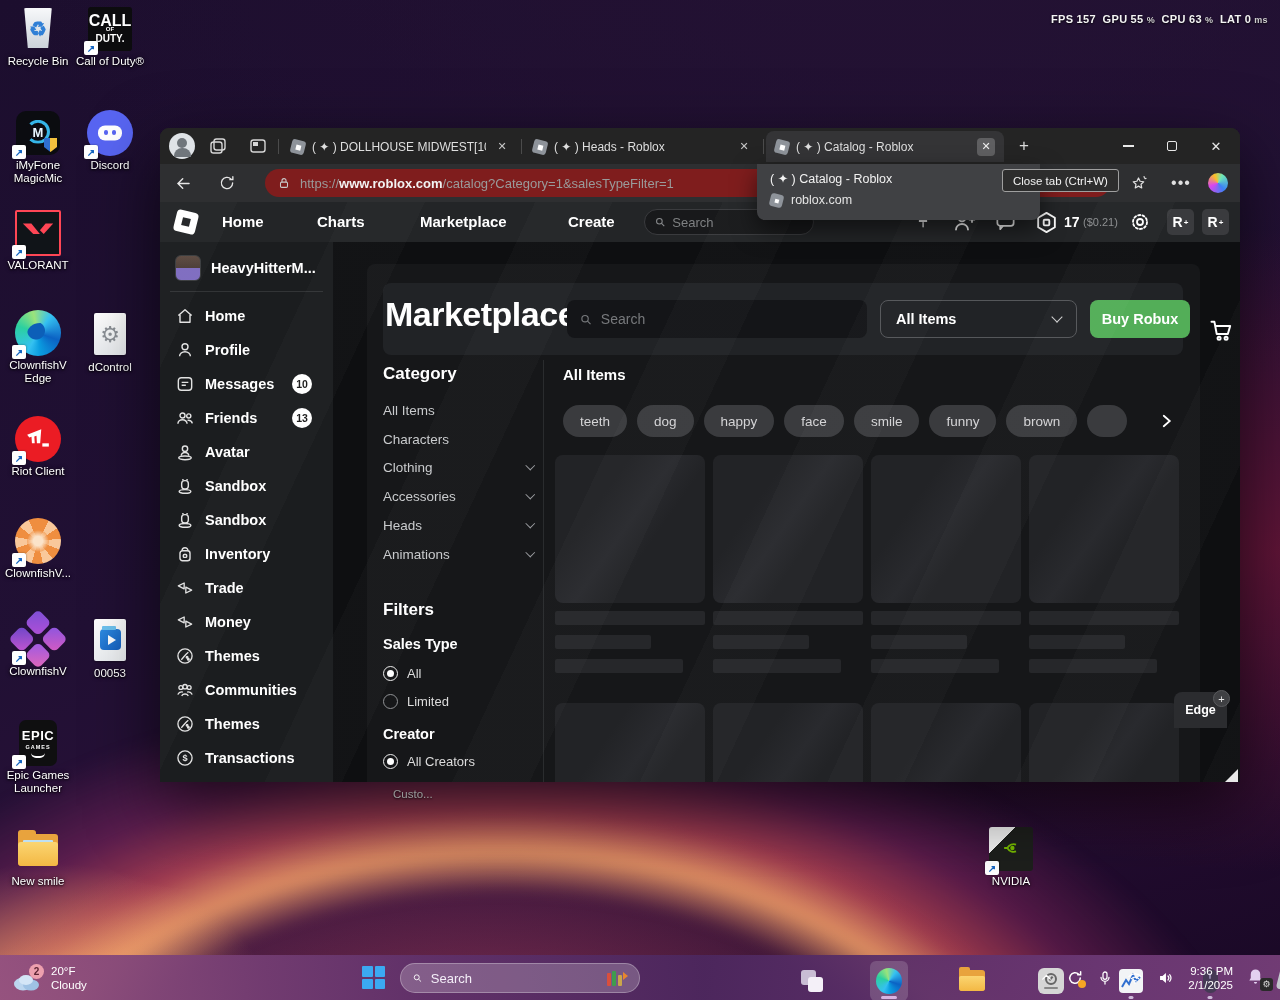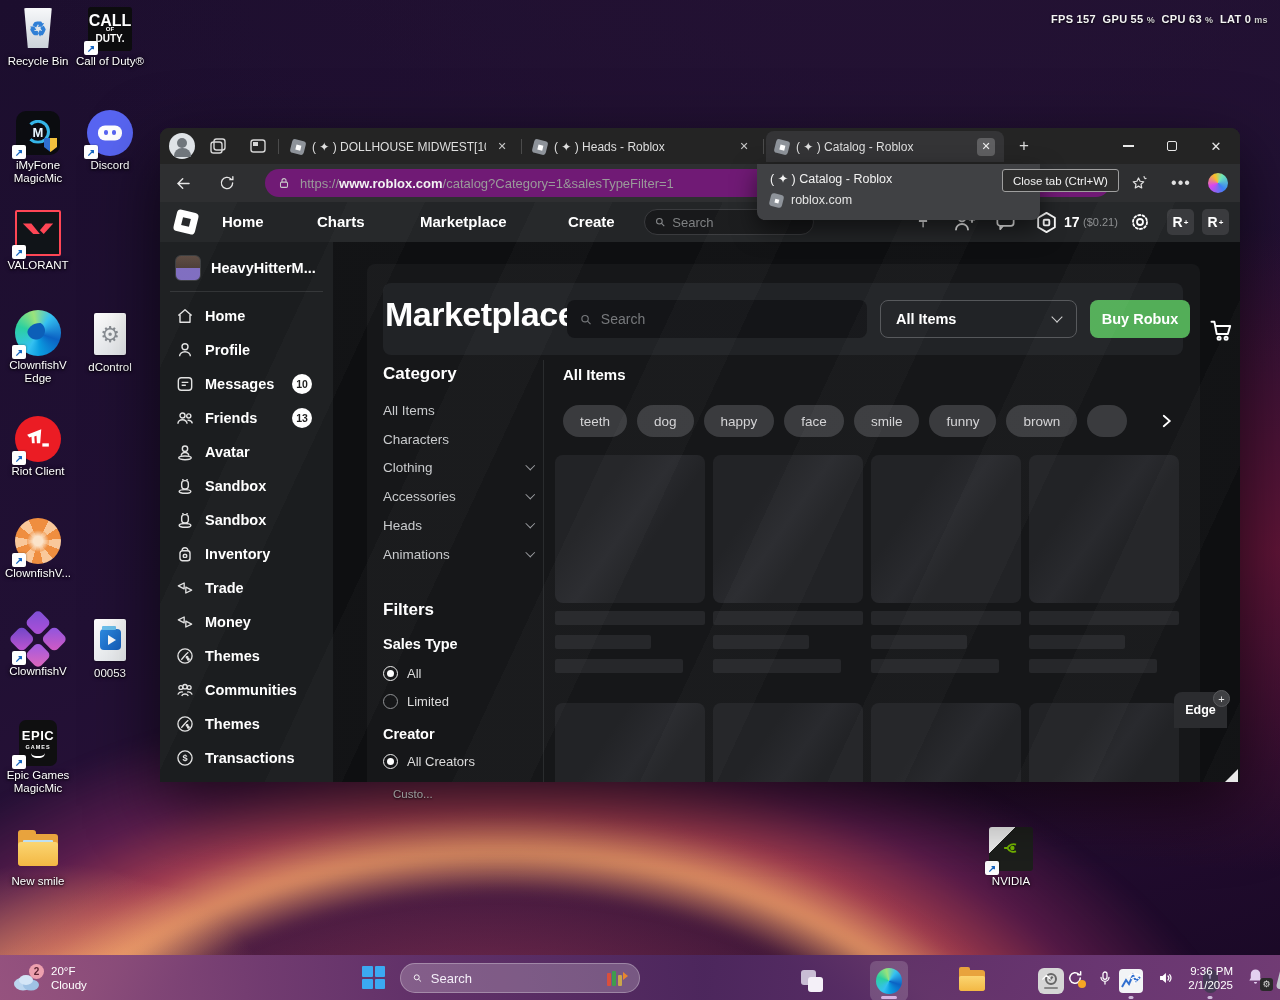--- a/index.html
+++ b/index.html
@@ -32,21 +32,21 @@
   #tabstrip{position:absolute;top:0;left:0;right:0;height:36px;background:#242424;border-radius:9px 9px 0 0}
   .tab{position:absolute;top:3px;height:31px;display:flex;align-items:center;gap:7px;padding:0 9px;font-size:12px;color:#dedede}
   .tab .ttl{flex:1;white-space:nowrap;overflow:hidden;max-width:176px}
   .tclose{width:18px;height:18px;display:flex;align-items:center;justify-content:center;border-radius:4px;color:#c7c7c7;font-size:11px}
   .tsep{position:absolute;top:11px;width:1px;height:15px;background:#4b4b4b}
   .rbx-fav{width:14px;height:14px;background:#8e939a;border-radius:3px;transform:rotate(14deg);position:relative;flex:0 0 auto}
   .rbx-fav::after{content:"";position:absolute;inset:4.5px;background:#fff}
   .wbtn{width:44px;height:32px;display:flex;align-items:center;justify-content:center;color:#e8e8e8}
   
   #toolbar{position:absolute;top:36px;left:0;right:0;height:38px;background:#2e2f31;display:flex;align-items:center}
-  .urlpill{position:absolute;left:105px;top:5px;width:845px;height:28px;border-radius:14px;background:#701a75;display:flex;align-items:center;padding:0 12px;gap:9px}
+  .urlpill{position:absolute;left:105px;top:5px;width:845px;height:28px;border-radius:14px;background:#7f1d1d;display:flex;align-items:center;padding:0 12px;gap:9px}
   .url{font-size:13px;color:#9a9a9a;white-space:nowrap;overflow:hidden}
   .url b{color:#f2f2f2;font-weight:bold}
   .tico{display:flex;align-items:center;justify-content:center;width:30px;height:30px}
   
   #tabpreview{position:absolute;left:597px;top:36px;width:283px;height:56px;background:#404144;border-radius:0 0 8px 8px;box-shadow:0 10px 24px rgba(0,0,0,.55);z-index:50;padding:7px 13px}
   #tabpreview .r1{font-size:12.5px;color:#f2f2f2;margin-bottom:7px;white-space:nowrap}
   #tabpreview .r2{display:flex;align-items:center;gap:8px;font-size:12.5px;color:#e4e4e4}
   #closetip{position:absolute;left:842px;top:41px;height:23px;padding:0 10px;background:#2d2d2d;border:1px solid #9f9f9f;border-radius:3px;display:flex;align-items:center;font-size:11.5px;color:#f2f2f2;z-index:60;white-space:nowrap}
   
   #rpage{position:absolute;top:74px;left:0;right:0;bottom:0;background:#0e0f11;overflow:hidden}
@@ -236,21 +236,21 @@
 
   <div class="dicon" style="left:1px;top:720px">
     <div class="art">
       <div style="position:absolute;left:4px;top:0;width:38px;height:46px;background:#0f0f10;border-radius:7px;display:flex;flex-direction:column;align-items:center;justify-content:center;color:#fff">
         <span style="font-size:13px;font-weight:900;letter-spacing:.5px">EPIC</span>
         <span style="font-size:5.5px;font-weight:bold;letter-spacing:1px;margin-top:1px">GAMES</span>
         <div style="width:14px;height:5px;border-bottom:2.5px solid #fff;border-radius:0 0 7px 7px;margin-top:3px"></div>
       </div>
       <span class="sc">↗</span>
     </div>
-    <div class="dlabel">Epic Games MagicMic</div>
+    <div class="dlabel">Epic Games Launcher</div>
   </div>
 
   <div class="dicon" style="left:1px;top:826px">
     <div class="art">
       <div style="position:absolute;left:3px;top:8px;width:40px;height:32px;background:#e8a33d;border-radius:3px"></div>
       <div style="position:absolute;left:3px;top:4px;width:18px;height:8px;background:#e8a33d;border-radius:3px 3px 0 0"></div>
       <div style="position:absolute;left:8px;top:14px;width:30px;height:12px;background:#bfe0f2;border-radius:1px"></div>
       <div style="position:absolute;left:3px;top:16px;width:40px;height:24px;background:linear-gradient(180deg,#fbd571,#f3b844);border-radius:3px 3px 4px 4px"></div>
     </div>
     <div class="dlabel">New smile</div>

